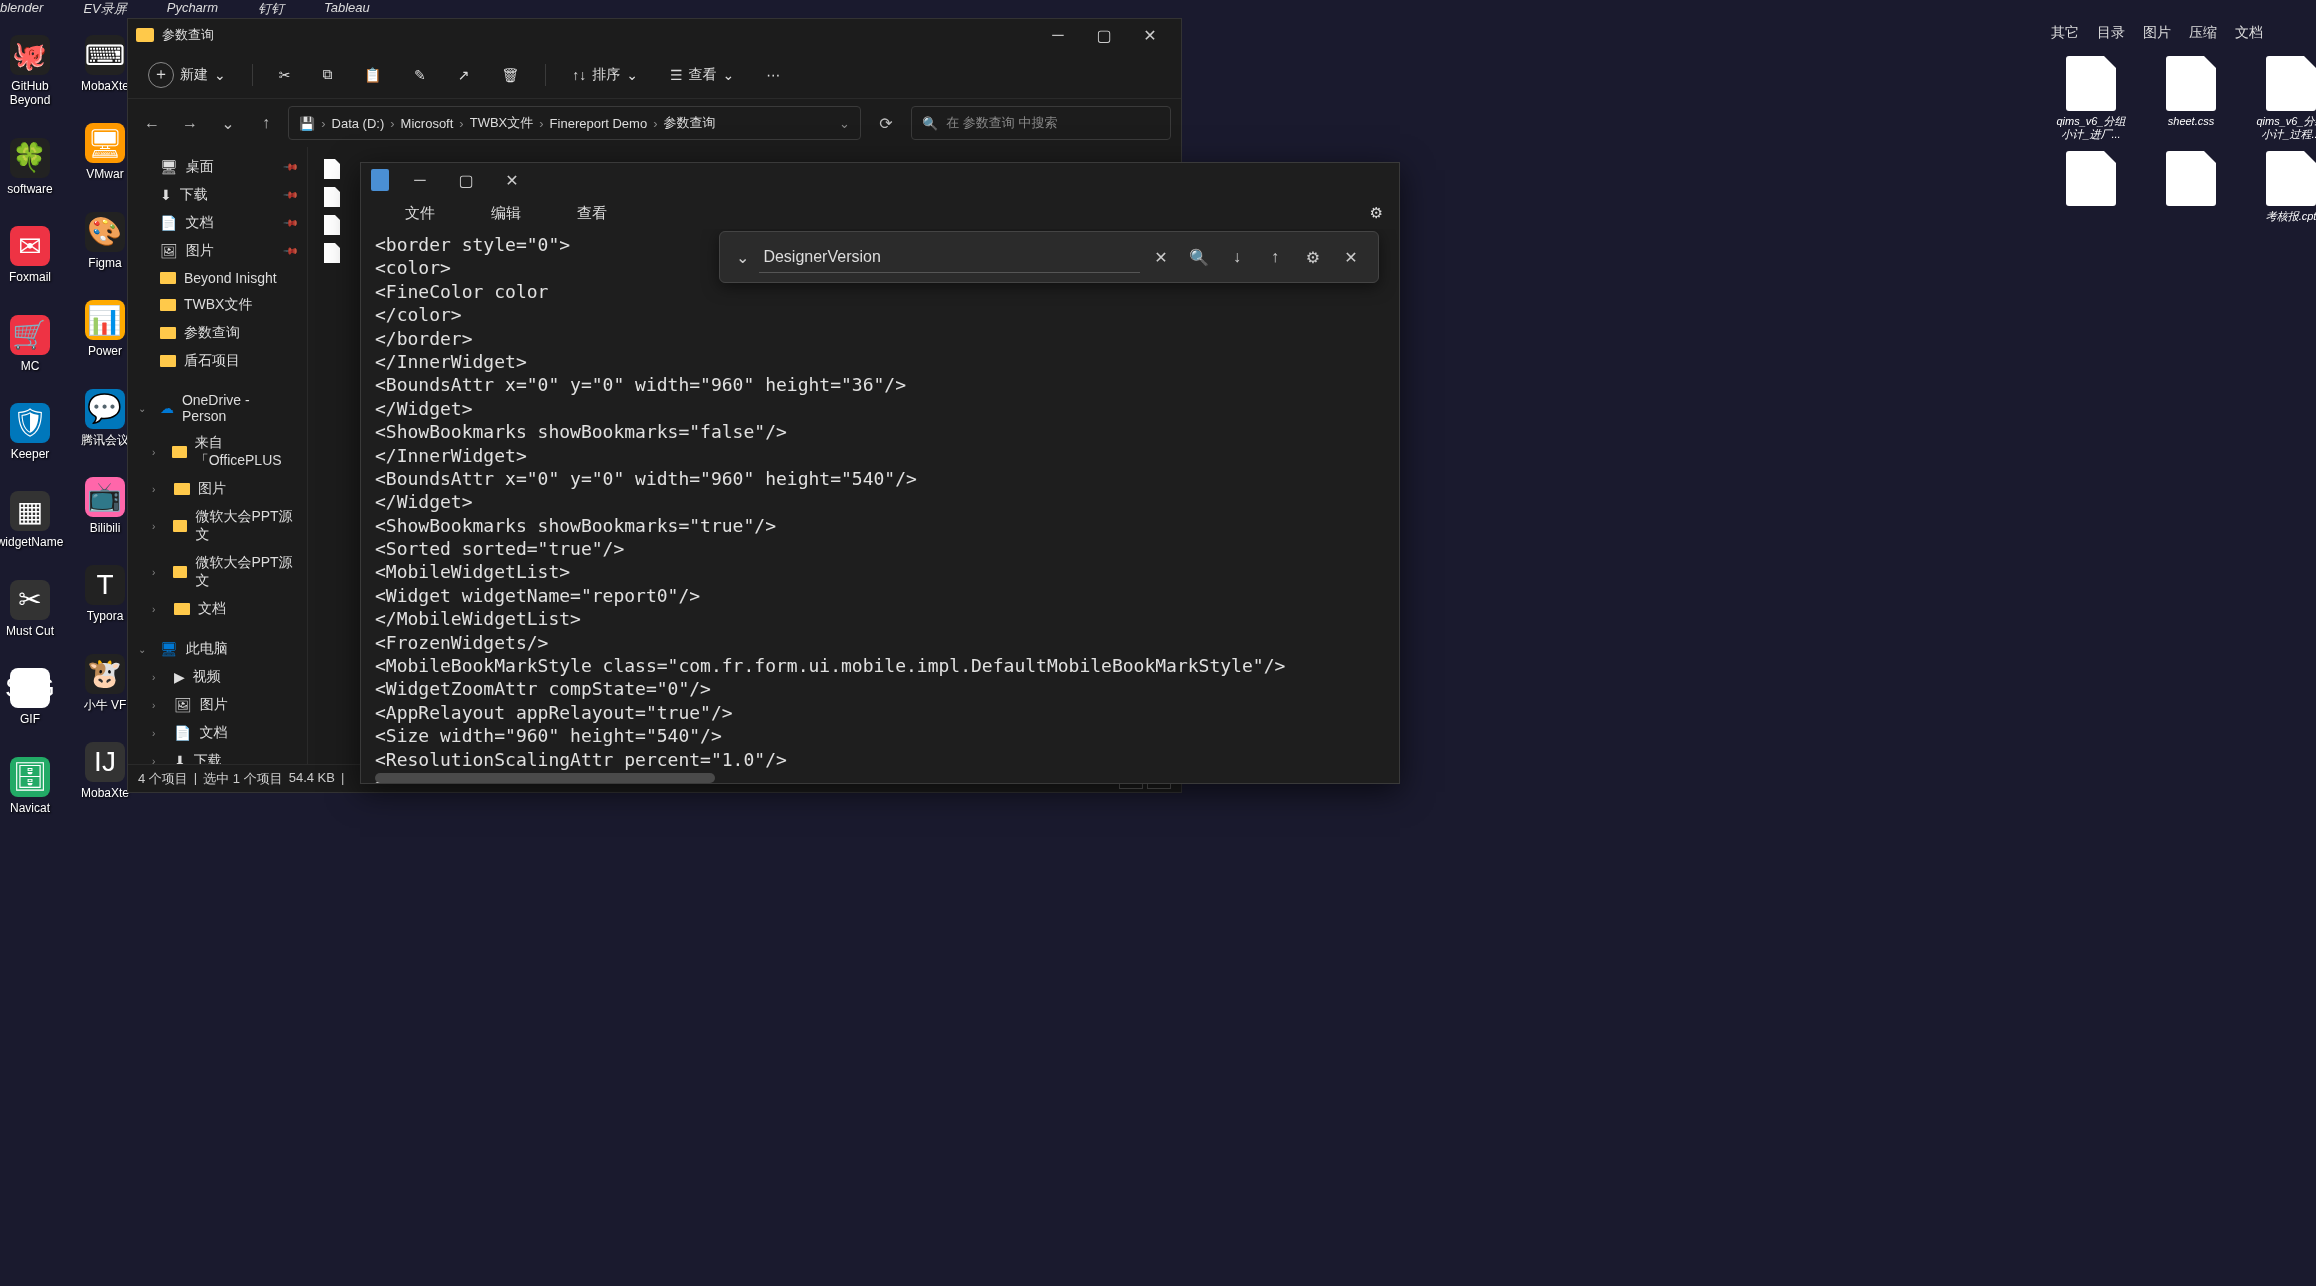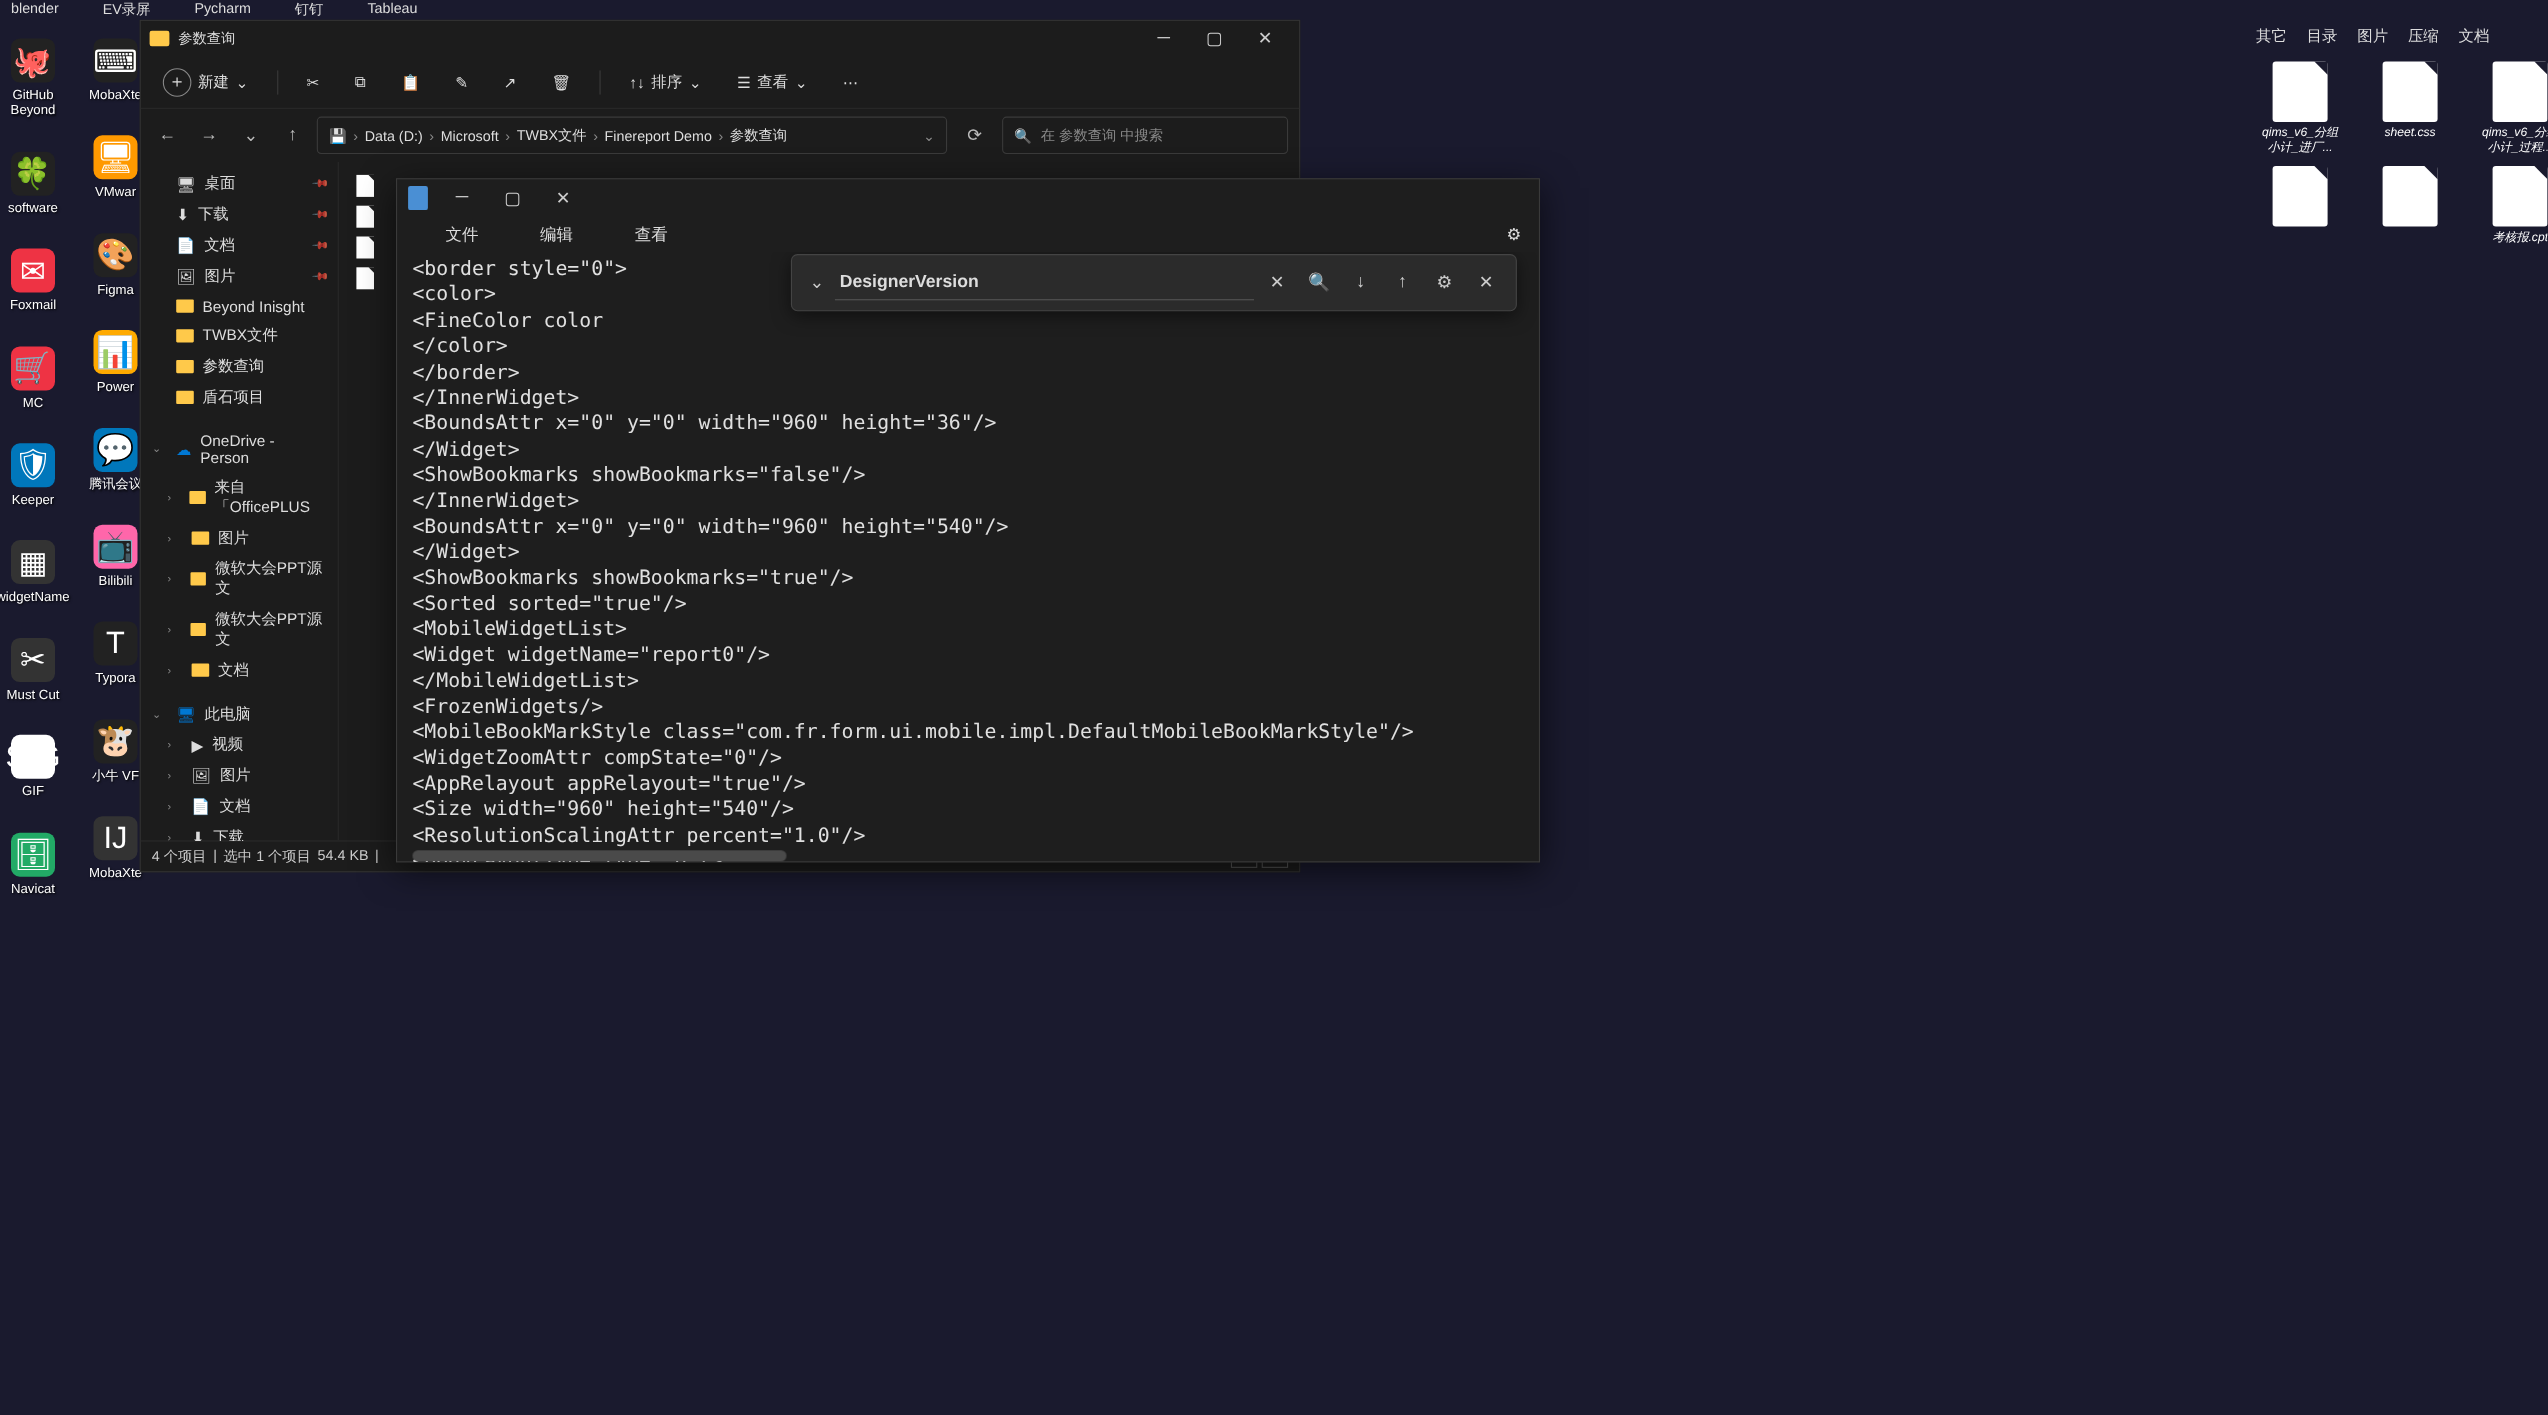--- a/index.html
+++ b/index.html
@@ -6,21 +6,21 @@
 body { background: #1a1a2e; color: #e0e0e0; width: 2316px; height: 1286px; overflow: hidden; position: relative; }
 
 
 .desktop-left { position: absolute; left: 0; top: 0; width: 60px; height: 100%; display: flex; flex-direction: column; align-items: center; padding-top: 35px; gap: 30px; }
 .desktop-left2 { position: absolute; left: 75px; top: 0; width: 60px; height: 100%; display: flex; flex-direction: column; align-items: center; padding-top: 35px; gap: 30px; }
 .desk-icon { display: flex; flex-direction: column; align-items: center; gap: 4px; cursor: pointer; width: 60px; }
 .desk-icon .glyph { width: 40px; height: 40px; display: flex; align-items: center; justify-content: center; font-size: 28px; }
 .desk-icon .lbl { font-size: 12px; text-align: center; color: #fff; text-shadow: 1px 1px 2px #000; line-height: 1.2; }
 
 
-.taskbar-top { position: absolute; top: 0; left: 0; right: 0; height: 20px; display: flex; gap: 40px; padding-left: 10px; font-size: 13px; color: #ddd; }
+.taskbar-top { position: absolute; top: 0; left: 0; right: 0; height: 20px; display: flex; gap: 40px; font-size: 13px; color: #ddd; font-style: italic; }
 .taskbar-top span { cursor: pointer; }
 
 
 .desktop-right { position: absolute; right: 0; top: 25px; width: 140px; display: flex; flex-direction: column; align-items: flex-start; }
 .desktop-right-tabs { display: flex; gap: 18px; font-size: 14px; color: #ddd; padding: 4px 0; margin-bottom: 10px; }
 .desktop-right-row { display: flex; gap: 20px; }
 .desk-file { display: flex; flex-direction: column; align-items: center; gap: 4px; width: 80px; margin-bottom: 10px; }
 .desk-file .fglyph { width: 50px; height: 55px; background: #fff; border-radius: 3px; position: relative; }
 .desk-file .fglyph::before { content: ""; position: absolute; top: 0; right: 0; border-left: 12px solid transparent; border-top: 12px solid #1a1a2e; }
 .desk-file .flbl { font-size: 11px; text-align: center; color: #fff; line-height: 1.2; max-width: 80px; overflow: hidden; font-style: italic; }
@@ -74,21 +74,21 @@
 .np-menu { height: 32px; display: flex; align-items: center; gap: 28px; padding: 0 16px; font-size: 15px; color: #ddd; }
 .np-menu span { cursor: pointer; margin-left: 28px; }
 .np-menu .gear { margin-left: auto; cursor: pointer; }
 
 .np-content { flex: 1; position: relative; overflow: hidden; }
 .np-text { position: absolute; inset: 0; padding: 4px 14px 20px 14px; font-family: "Consolas", monospace; font-size: 18px; color: #e0e0e0; white-space: pre; overflow: auto; line-height: 1.3; }
 .np-hscroll { position: absolute; bottom: 0; left: 14px; width: 340px; height: 10px; background: #4a4a4a; border-radius: 5px; }
 
 .np-find { position: absolute; top: 2px; right: 20px; width: 660px; height: 52px; background: #2b2b2b; border: 1px solid #444; border-radius: 6px; display: flex; align-items: center; gap: 4px; padding: 0 10px; box-shadow: 0 4px 16px rgba(0,0,0,0.5); }
 .np-find .expand { color: #ccc; cursor: pointer; padding: 0 6px; }
-.np-find input { flex: 1; background: transparent; border: none; border-bottom: 1px solid #555; color: #ddd; font-size: 16px; padding: 6px 4px; outline: none; font-weight: bold; }
+.np-find input { flex: 1; background: transparent; border: none; border-bottom: 1px solid #555; color: #ddd; font-size: 16px; padding: 6px 4px; outline: none; }
 .np-find .fbtn { width: 34px; height: 34px; display: flex; align-items: center; justify-content: center; color: #ccc; cursor: pointer; font-size: 16px; }
 
 .np-status { height: 32px; border-top: 1px solid #333; display: flex; align-items: center; padding: 0 16px; font-size: 14px; color: #ccc; gap: 40px; }
 .np-status .sp { flex: 1; }
 </style>
 </head>
 <body>
 
 <div class="taskbar-top">
   <span>blender</span>

